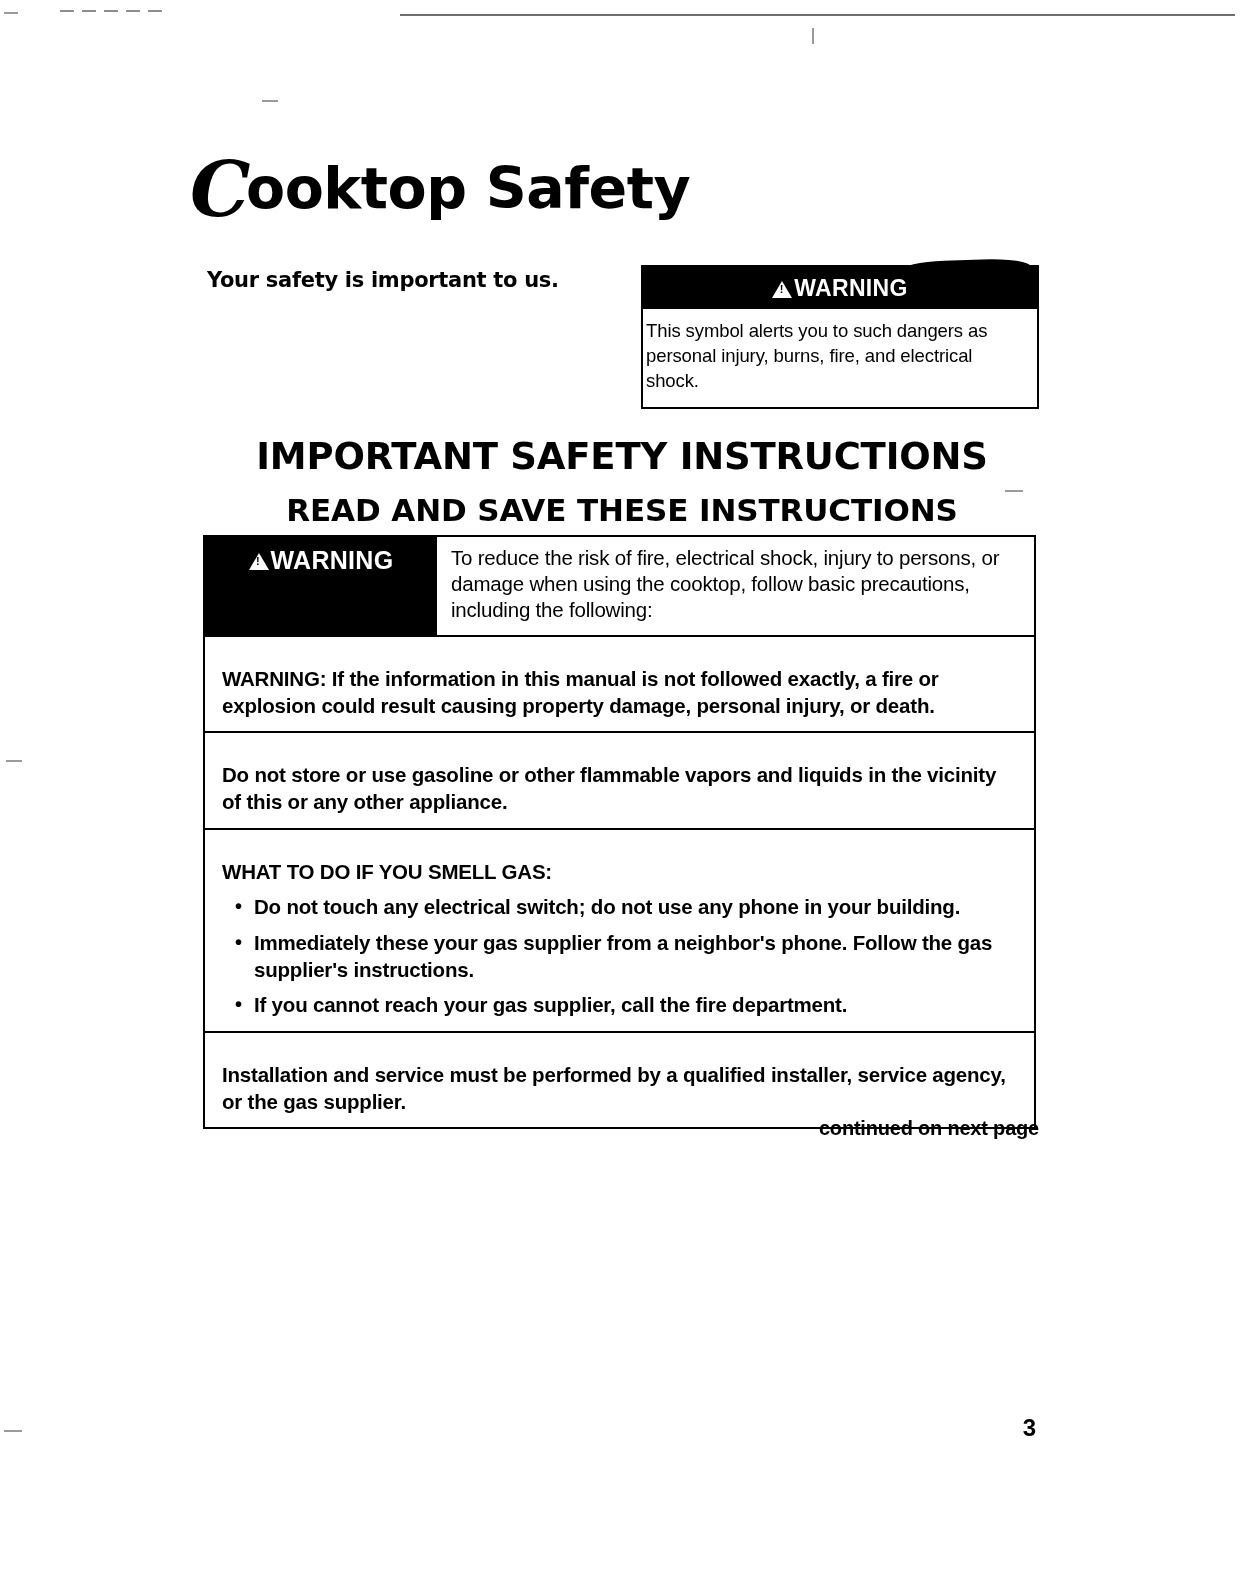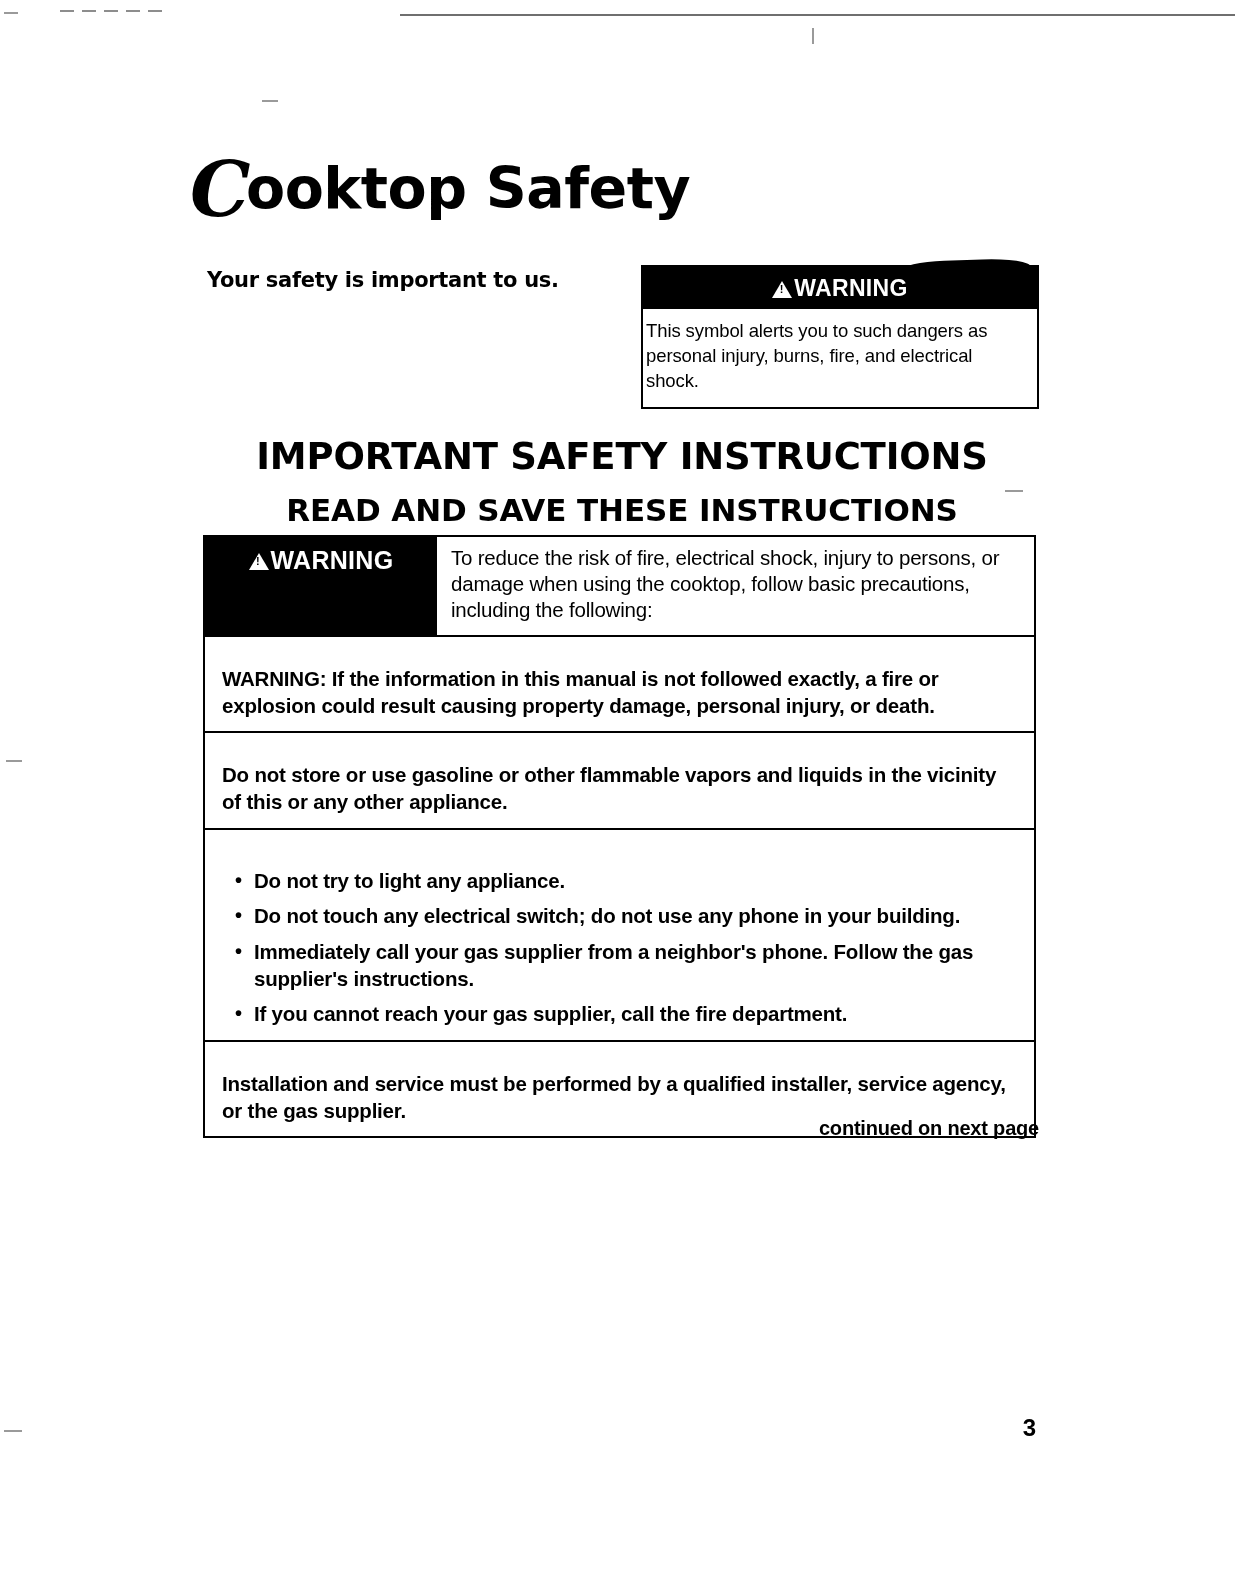--- a/index.html
+++ b/index.html
@@ -311,24 +311,24 @@
     <div class="wt-row">
       <div class="wt-cell">WARNING: If the information in this manual is not followed exactly, a fire or explosion could result causing property damage, personal injury, or death.</div>
     </div>
 
     <div class="wt-row">
       <div class="wt-cell">Do not store or use gasoline or other flammable vapors and liquids in the vicinity of this or any other appliance.</div>
     </div>
 
     <div class="wt-row">
       <div class="wt-cell">
+        <div>WHAT TO DO IF YOU SMELL GAS:</div>
         <ul class="bullets">
-          <li>Do not try to light any appliance.</li>
           <li>Do not touch any electrical switch; do not use any phone in your building.</li>
-          <li>Immediately call your gas supplier from a neighbor's phone. Follow the gas supplier's instructions.</li>
+          <li>Immediately these your gas supplier from a neighbor's phone. Follow the gas supplier's instructions.</li>
           <li>If you cannot reach your gas supplier, call the fire department.</li>
         </ul>
       </div>
     </div>
 
     <div class="wt-row">
       <div class="wt-cell">Installation and service must be performed by a qualified installer, service agency, or the gas supplier.</div>
     </div>
 
   </div>

